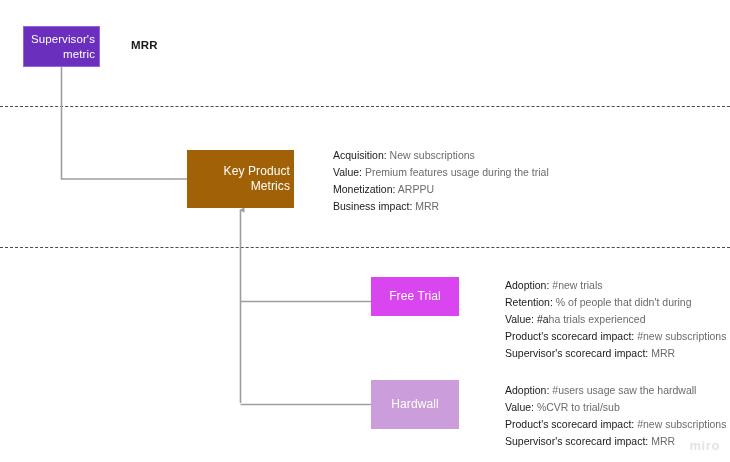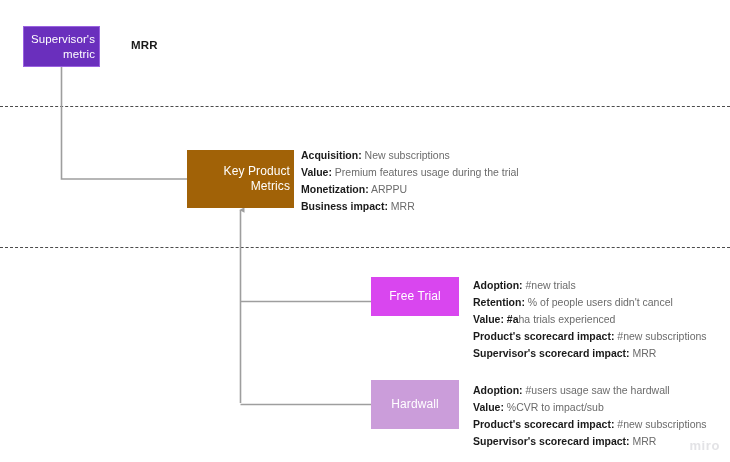--- a/index.html
+++ b/index.html
@@ -104,22 +104,23 @@
 
   
   .annotation {
     position: absolute;
     font-size: 10.5px;
     color: #6b6b6b;
     line-height: 1.62;
     white-space: nowrap;
   }
   .annotation .k {
-    font-weight: bold;
+    font-weight: normal;
     color: #1a1a1a;
+    margin-left: 32px;
   }
   .ann-kpm {
     left: 301px;
     top: 147px;
   }
   .ann-freetrial {
     left: 473px;
     top: 277px;
   }
   .ann-hardwall {
@@ -182,28 +183,28 @@
 
   <div class="annotation ann-kpm">
       <div><span class="k">Acquisition:</span><span> New subscriptions</span></div>
       <div><span class="k">Value:</span><span> Premium features usage during the trial</span></div>
       <div><span class="k">Monetization:</span><span> ARPPU</span></div>
       <div><span class="k">Business impact:</span><span> MRR</span></div>
     </div>
 
   <div class="annotation ann-freetrial">
       <div><span class="k">Adoption:</span><span> #new trials</span></div>
-      <div><span class="k">Retention:</span><span> % of people users didn't cancel</span></div>
+      <div><span class="k">Retention:</span><span> % of people that didn't during</span></div>
       <div><span class="k">Value: #a</span><span>ha trials experienced</span></div>
       <div><span class="k">Product's scorecard impact:</span><span> #new subscriptions</span></div>
       <div><span class="k">Supervisor's scorecard impact:</span><span> MRR</span></div>
     </div>
 
   <div class="annotation ann-hardwall">
       <div><span class="k">Adoption:</span><span> #users usage saw the hardwall</span></div>
-      <div><span class="k">Value:</span><span> %CVR to impact/sub</span></div>
+      <div><span class="k">Value:</span><span> %CVR to trial/sub</span></div>
       <div><span class="k">Product's scorecard impact:</span><span> #new subscriptions</span></div>
       <div><span class="k">Supervisor's scorecard impact:</span><span> MRR</span></div>
     </div>
 
   <div class="watermark">miro</div>
 
 </div>
 
 </body></html>

